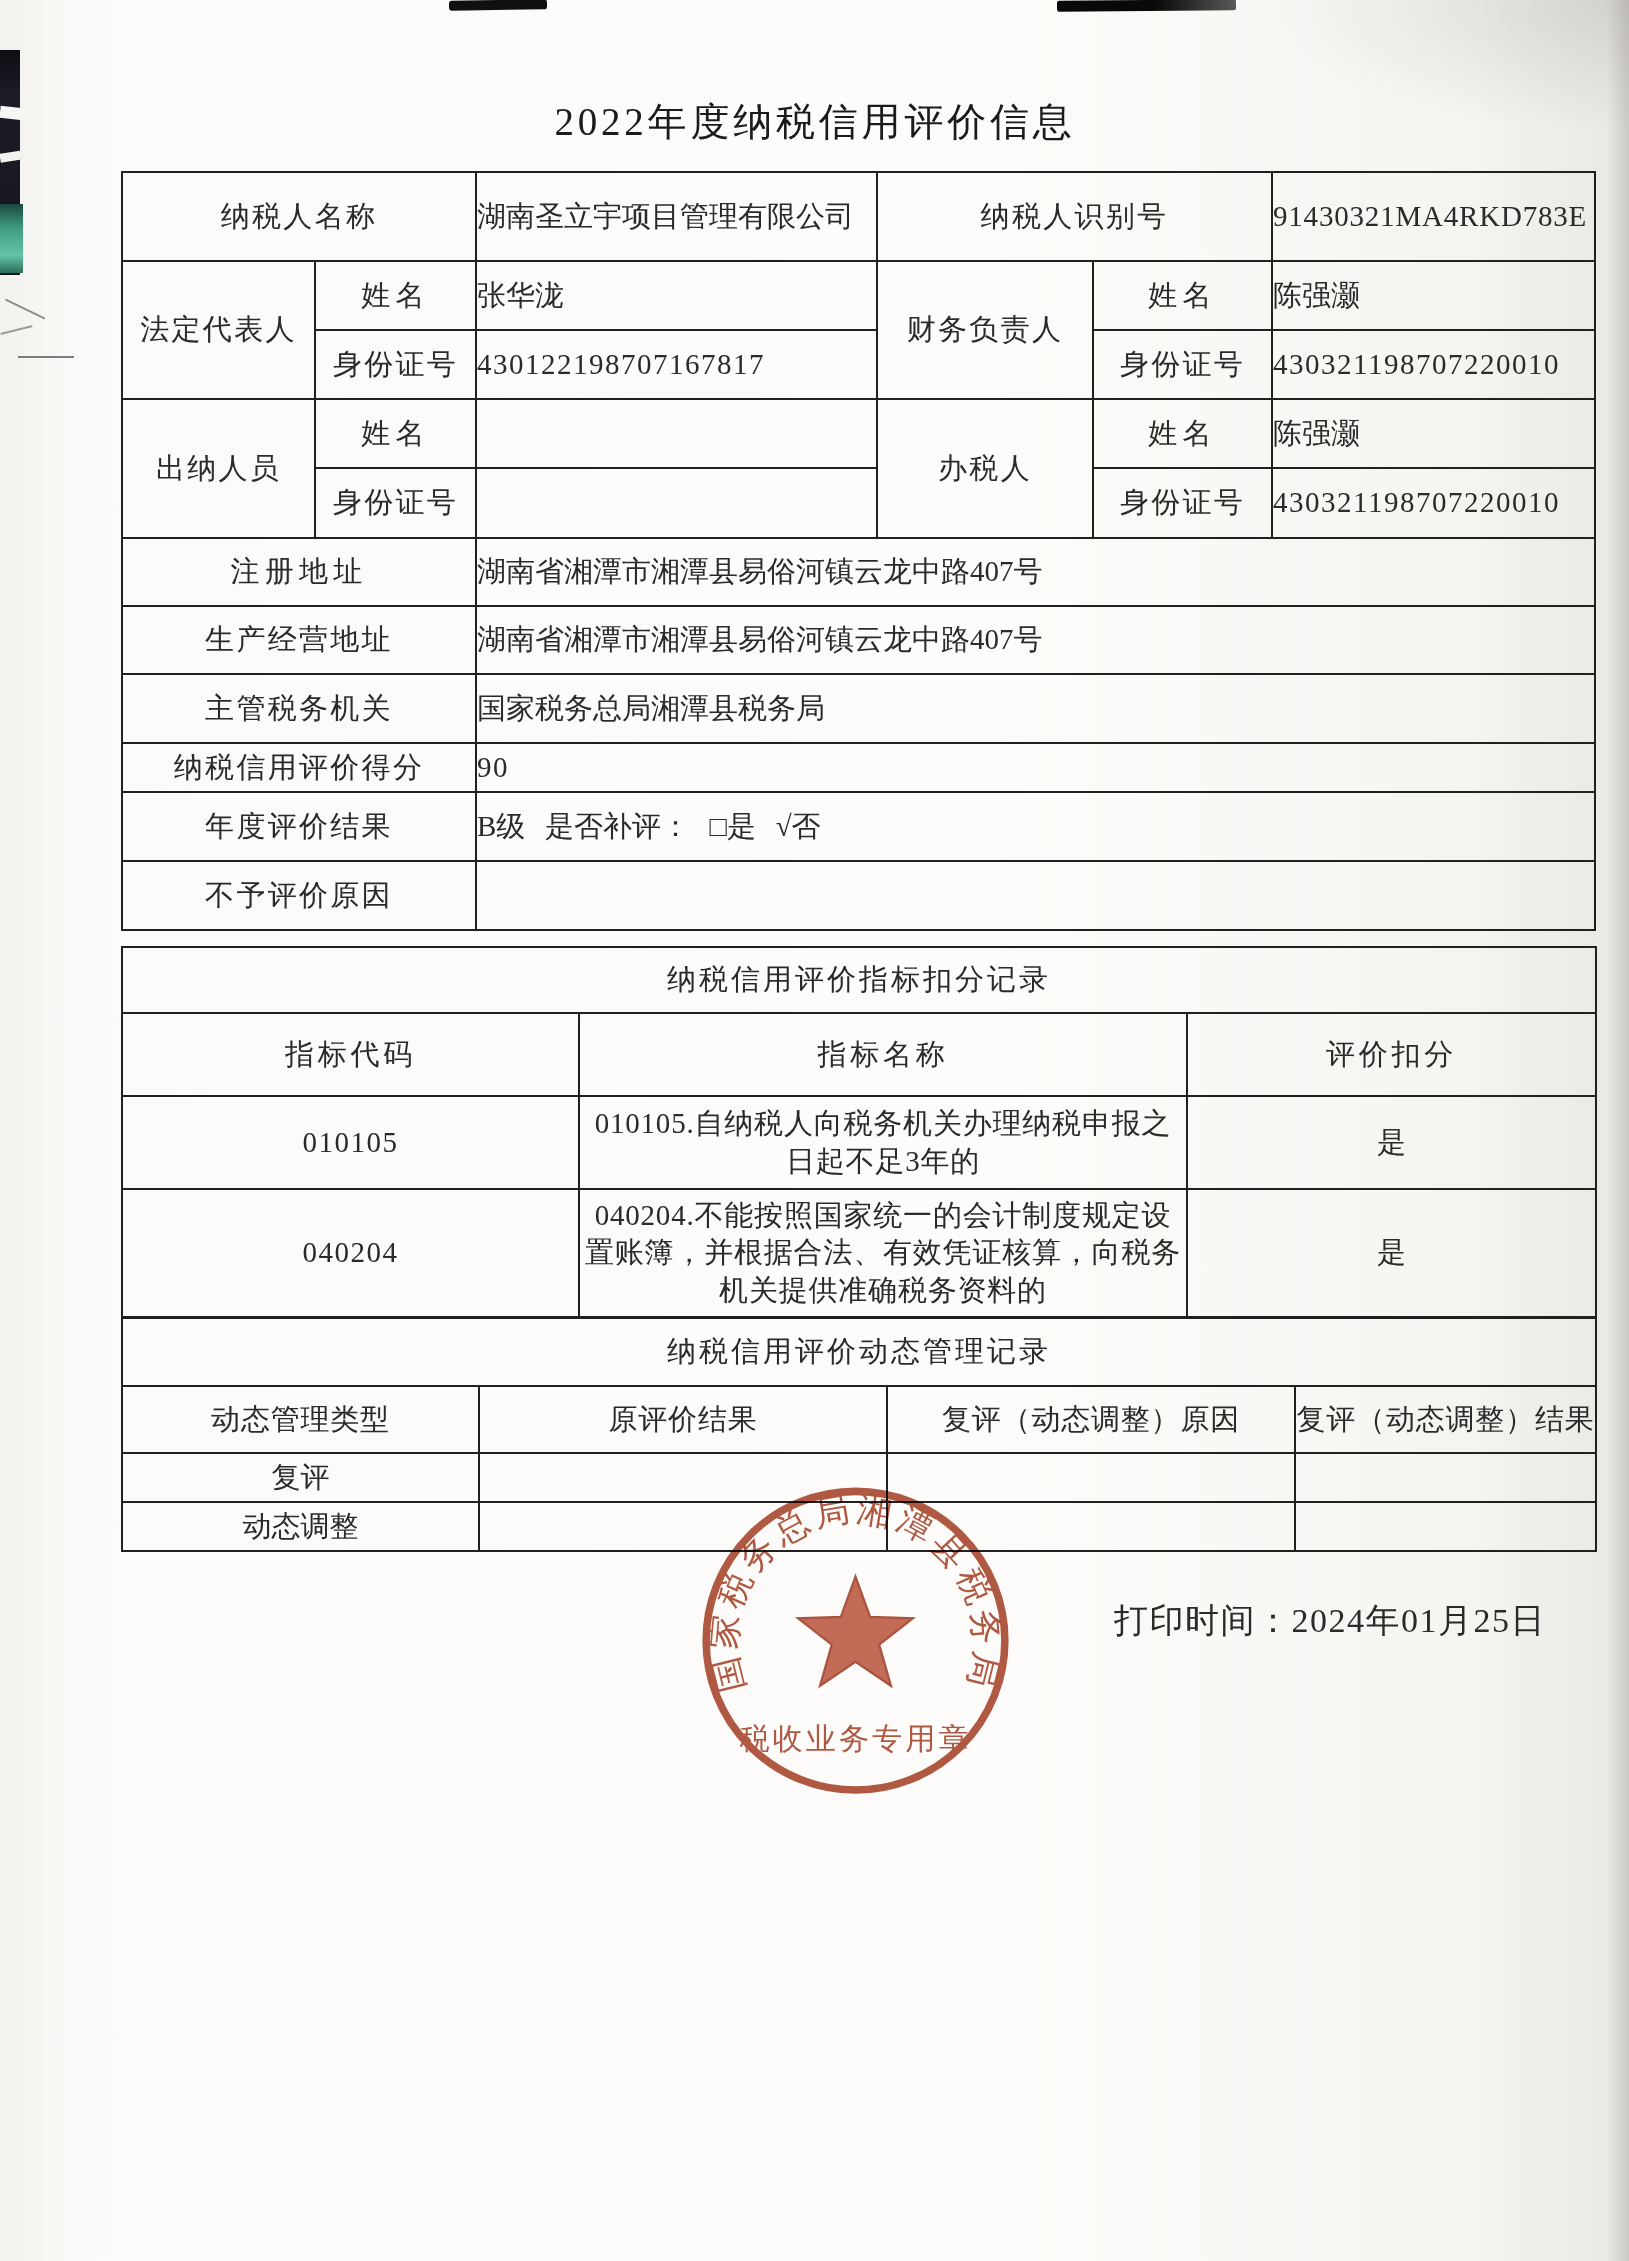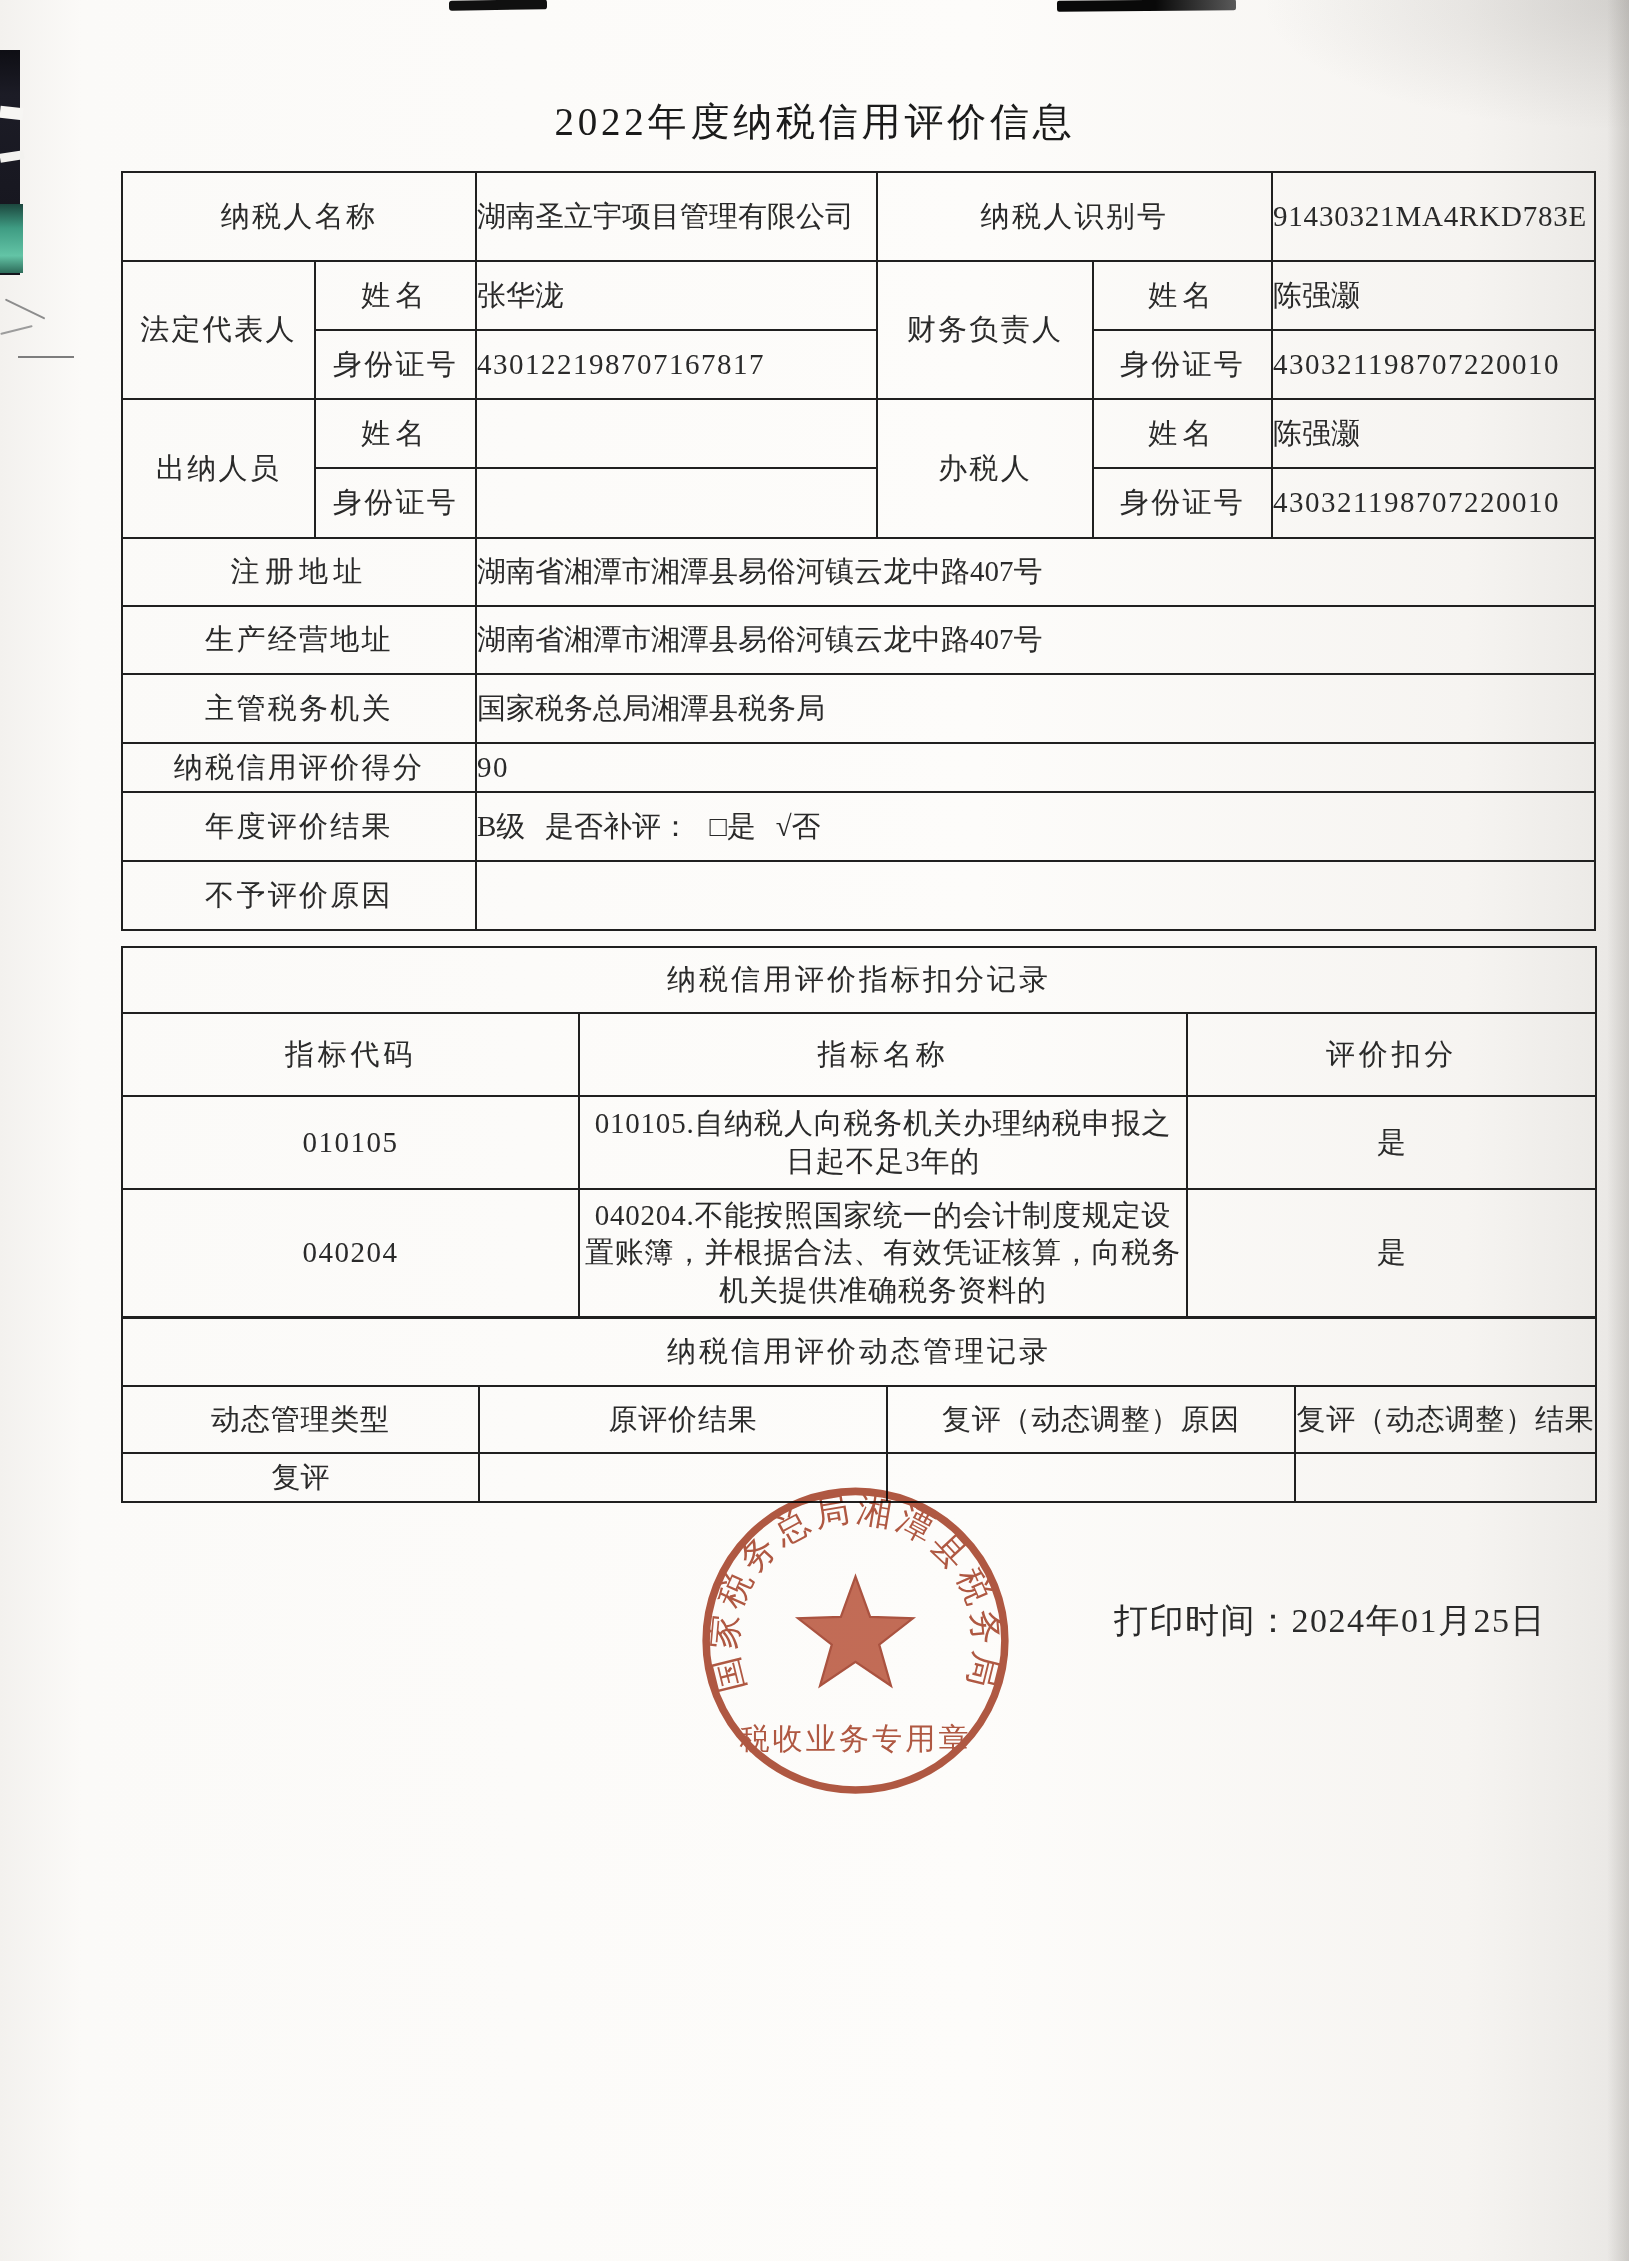--- a/index.html
+++ b/index.html
@@ -188,20 +188,26 @@
       <td class="colhead-wrap">原评价结果</td>
       <td class="colhead-wrap">复评（动态调整）原因</td>
       <td class="colhead-wrap">复评（动态调整）结果</td>
     </tr>
     <tr style="height:49px">
       <td class="ctr">复评</td>
       <td class="ctr"></td>
       <td class="ctr"></td>
       <td class="ctr"></td>
     </tr>
+    <tr style="height:49px">
+      <td class="ctr">动态调整</td>
+      <td class="ctr"></td>
+      <td class="ctr"></td>
+      <td class="ctr"></td>
+    </tr>
   </tbody>
     </table>
 
   <div class="footer-line footer-right">
     <span>打印时间：</span><span>2024年01月25日</span>
   </div>
 
   <svg class="seal" width="317" height="347" viewBox="0 0 420 460">
     <defs>
       <path id="sealArc" d="M 73 304 A 158 158 0 1 1 347 304" fill="none"></path>

